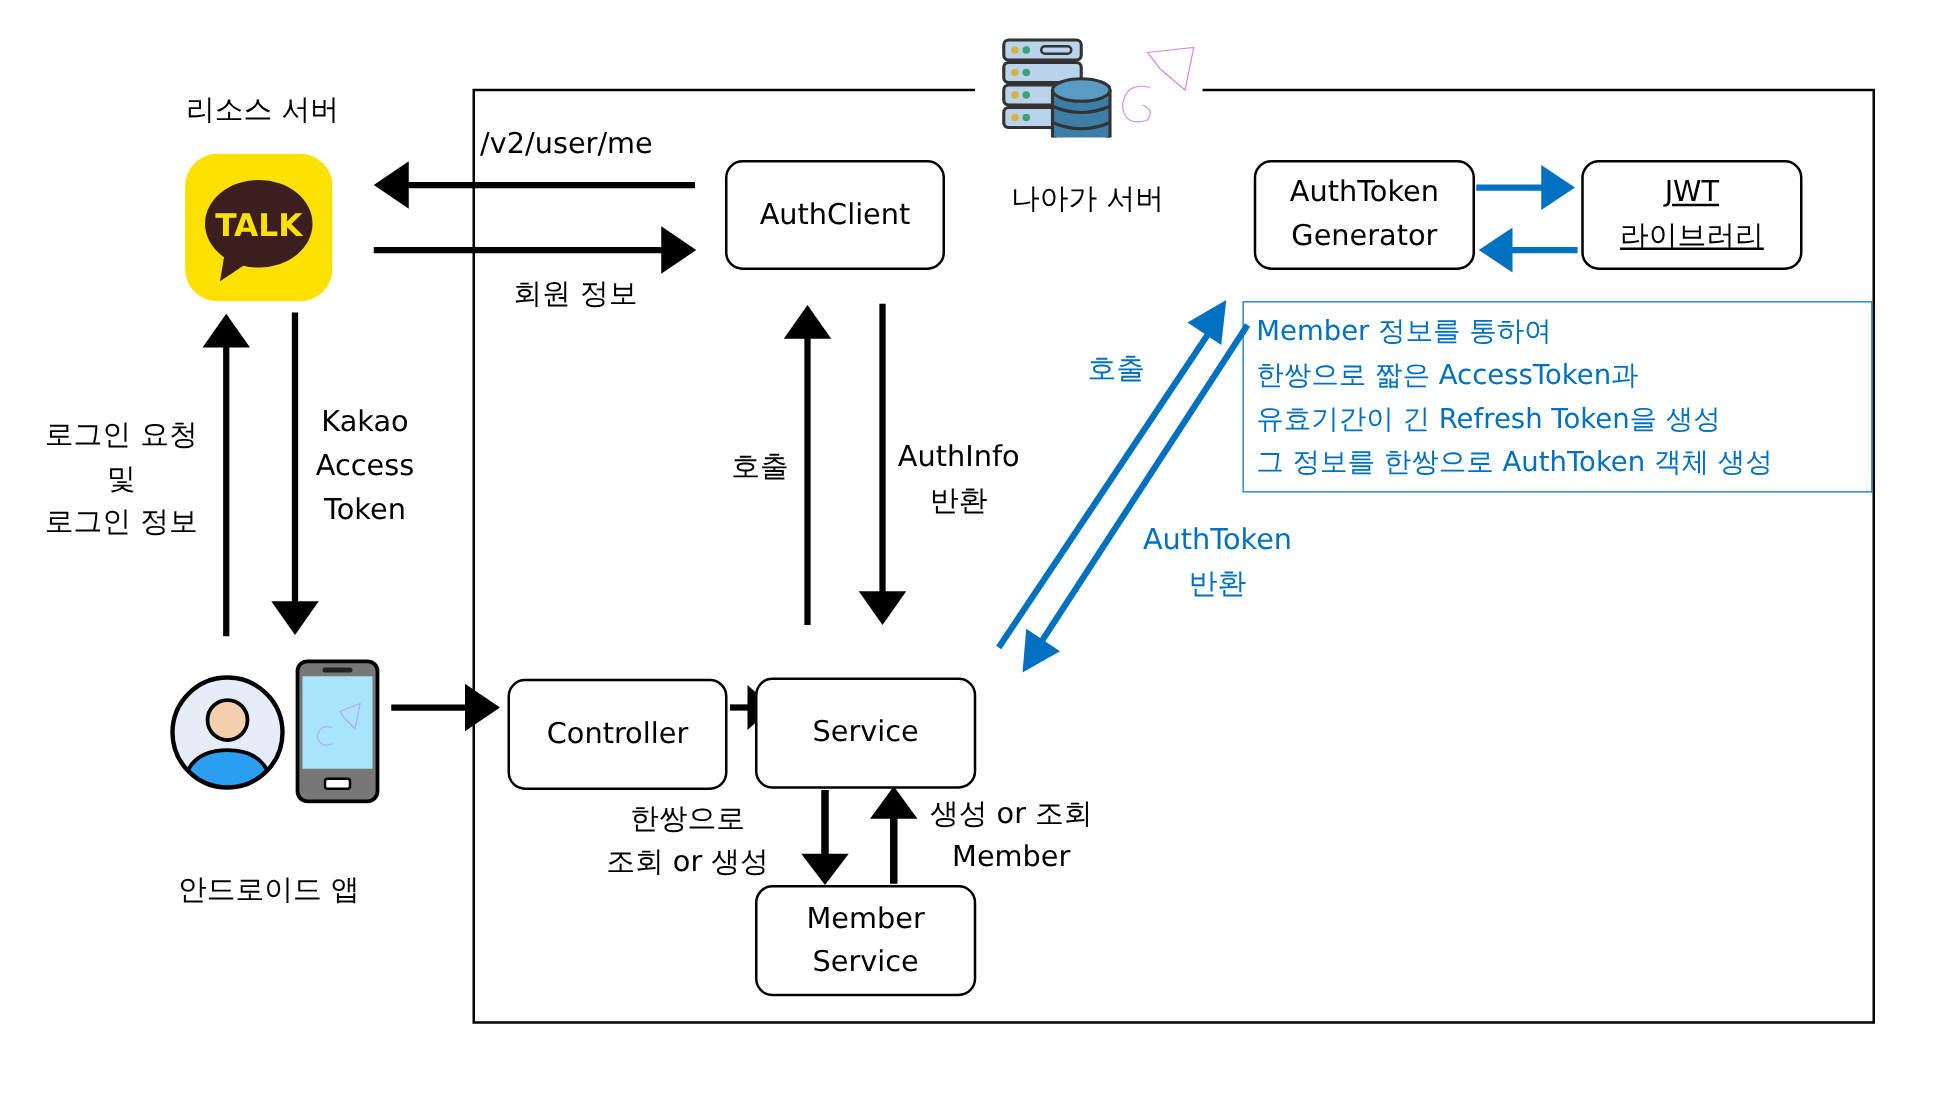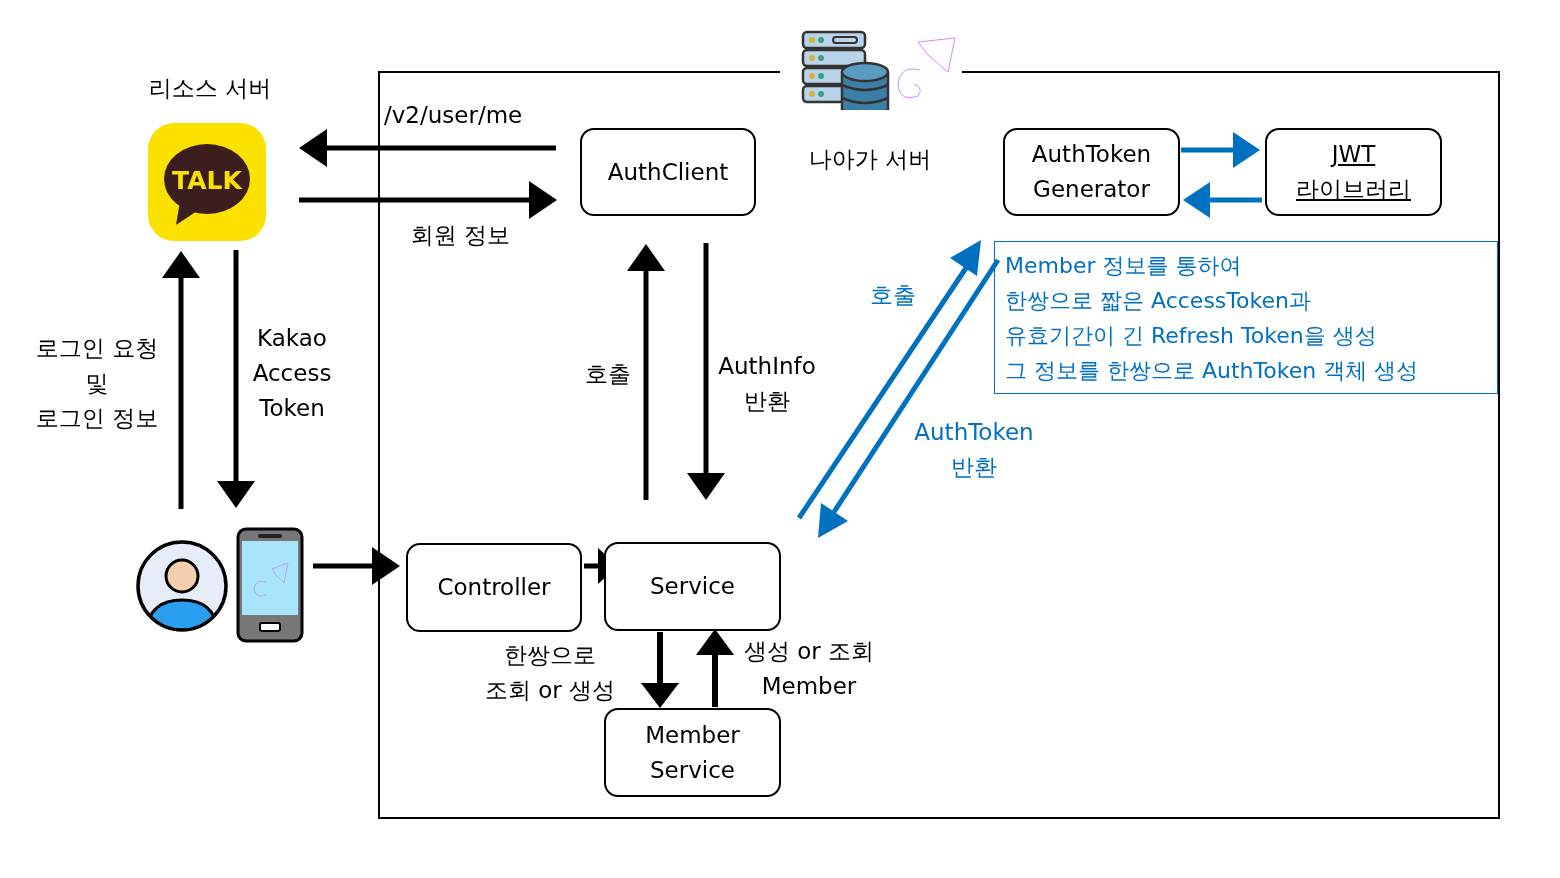--- a/index.html
+++ b/index.html
@@ -168,20 +168,21 @@
     <rect x="6" y="14" width="56" height="74" fill="#a8e4fa"></rect>
     <rect x="22" y="7" width="24" height="4" rx="2" fill="#222"></rect>
     <rect x="24" y="96" width="20" height="8" rx="2" fill="#fff" stroke="#000" stroke-width="2"></rect>
     <g fill="none" stroke="#b9a6f0" stroke-width="1">
       <path d="M36,42 L52,36 L48,56 L40,48 Z"></path>
       <path d="M30,55 Q20,52 18,62 Q20,72 30,68"></path>
     </g>
   </svg>
 </div>
 <div class="lbl" style="left:120px; top:660px; width:190px;">
+  <div>안드로이드 앱</div>
 </div>
 
 <div class="box" style="left:580px; top:128px; width:176px; height:88px;">AuthClient</div>
 <div class="box" style="left:406px; top:543px; width:176px; height:89px;">Controller</div>
 <div class="box" style="left:604px; top:542px; width:177px; height:89px;">Service</div>
 <div class="box" style="left:604px; top:708px; width:177px; height:89px;">Member
 Service</div>
 <div class="box" style="left:1003px; top:128px; width:177px; height:88px;">AuthToken
 Generator</div>
 <div class="box" style="left:1265px; top:128px; width:177px; height:88px;text-decoration:underline;">JWT

